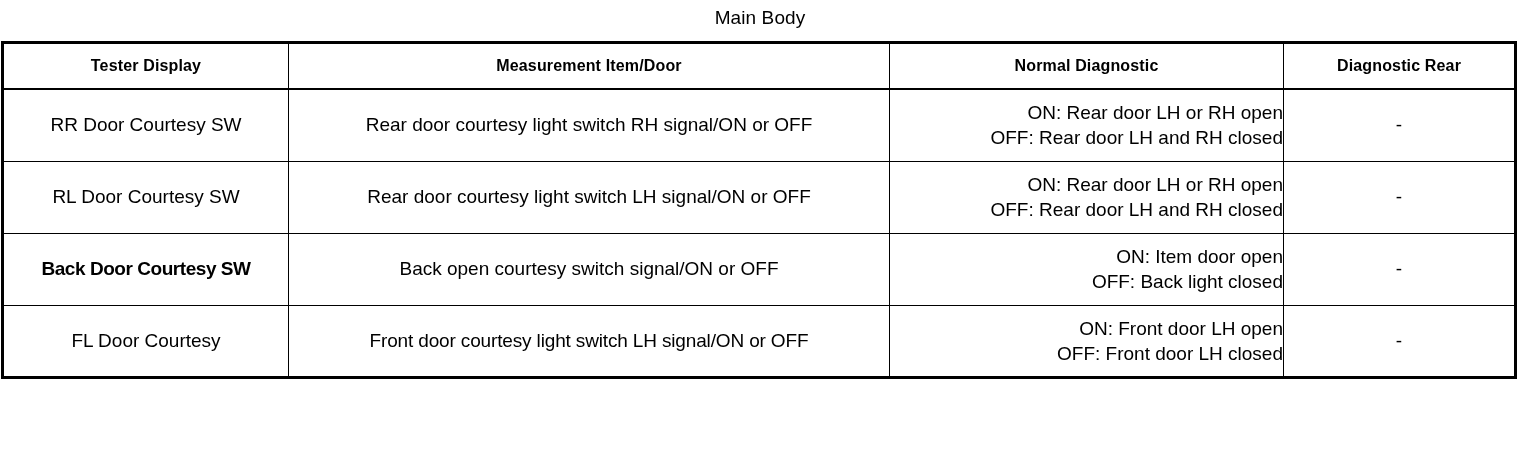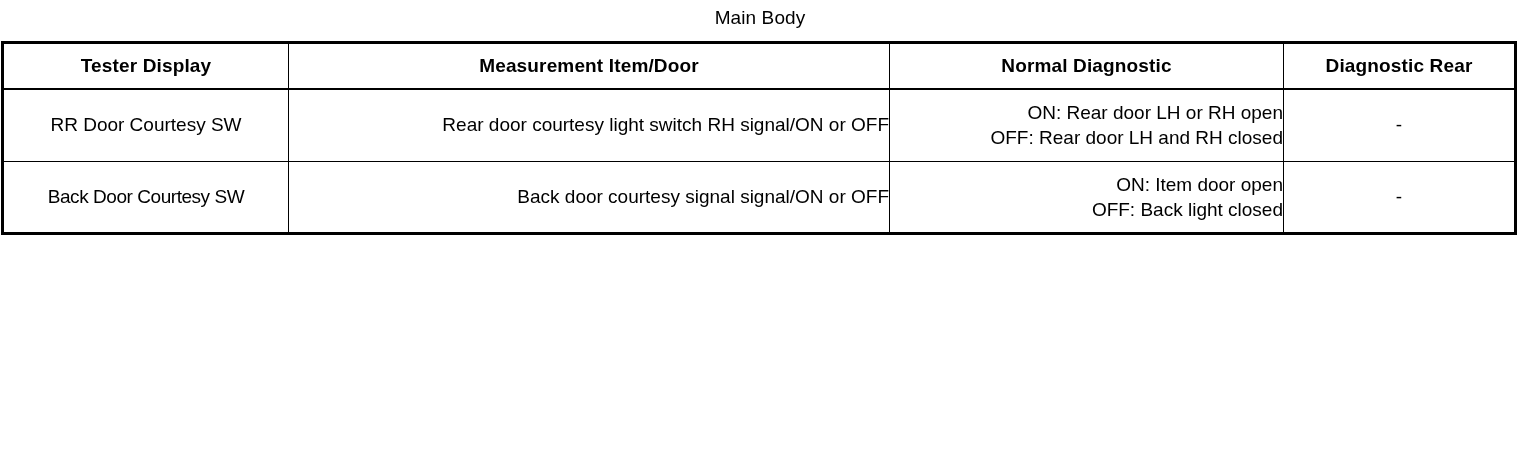--- a/index.html
+++ b/index.html
@@ -53,37 +53,38 @@
     vertical-align: middle;
     font-size: 19px;
     color: #000;
     padding: 0;
   }
   
   table.spec thead th {
     height: 44px;
     font-weight: bold;
     text-align: center;
-    font-size: 19px;
+    font-size: 16px;
     letter-spacing: 0.15px;
     border-bottom: 2px solid #000;
   }
   
   table.spec tbody tr { height: 72px; }
 
   td.col-display {
     text-align: center;
     font-size: 19px;
   }
   td.col-display.tight {
     text-align: center;
     letter-spacing: -0.45px;
+    font-weight: bold;
   }
   td.col-range {
-    text-align: right;
+    text-align: center;
     padding-left: 5px;
     font-size: 19px;
   }
   td.col-range.tight {
     letter-spacing: -0.15px;
   }
   td.col-cond {
     text-align: right;
     padding-left: 6px;
     font-size: 19px;
@@ -127,30 +128,48 @@
         <tr>
           <td class="col-display">RR Door Courtesy SW</td>
           <td class="col-range">Rear door courtesy light switch RH signal/ON or OFF</td>
           <td class="col-cond">
             <span class="ln">ON: Rear door LH or RH open</span>
             <span class="ln">OFF: Rear door LH and RH closed</span>
           </td>
           <td class="col-note">-</td>
         </tr>
 
+        <tr>
+          <td class="col-display">RL Door Courtesy SW</td>
+          <td class="col-range">Rear door courtesy light switch LH signal/ON or OFF</td>
+          <td class="col-cond">
+            <span class="ln">ON: Rear door LH or RH open</span>
+            <span class="ln">OFF: Rear door LH and RH closed</span>
+          </td>
+          <td class="col-note">-</td>
+        </tr>
 
         <tr>
           <td class="col-display tight">Back Door Courtesy SW</td>
-          <td class="col-range">Back door courtesy signal signal/ON or OFF</td>
+          <td class="col-range">Back open courtesy switch signal/ON or OFF</td>
           <td class="col-cond">
             <span class="ln">ON: Item door open</span>
             <span class="ln">OFF: Back light closed</span>
           </td>
           <td class="col-note">-</td>
         </tr>
 
 
+        <tr>
+          <td class="col-display">FL Door Courtesy</td>
+          <td class="col-range tight">Front door courtesy light switch LH signal/ON or OFF</td>
+          <td class="col-cond">
+            <span class="ln">ON: Front door LH open</span>
+            <span class="ln">OFF: Front door LH closed</span>
+          </td>
+          <td class="col-note">-</td>
+        </tr>
 
       </tbody>
     </table>
   </div>
 
 </div>
 
 </body></html>

